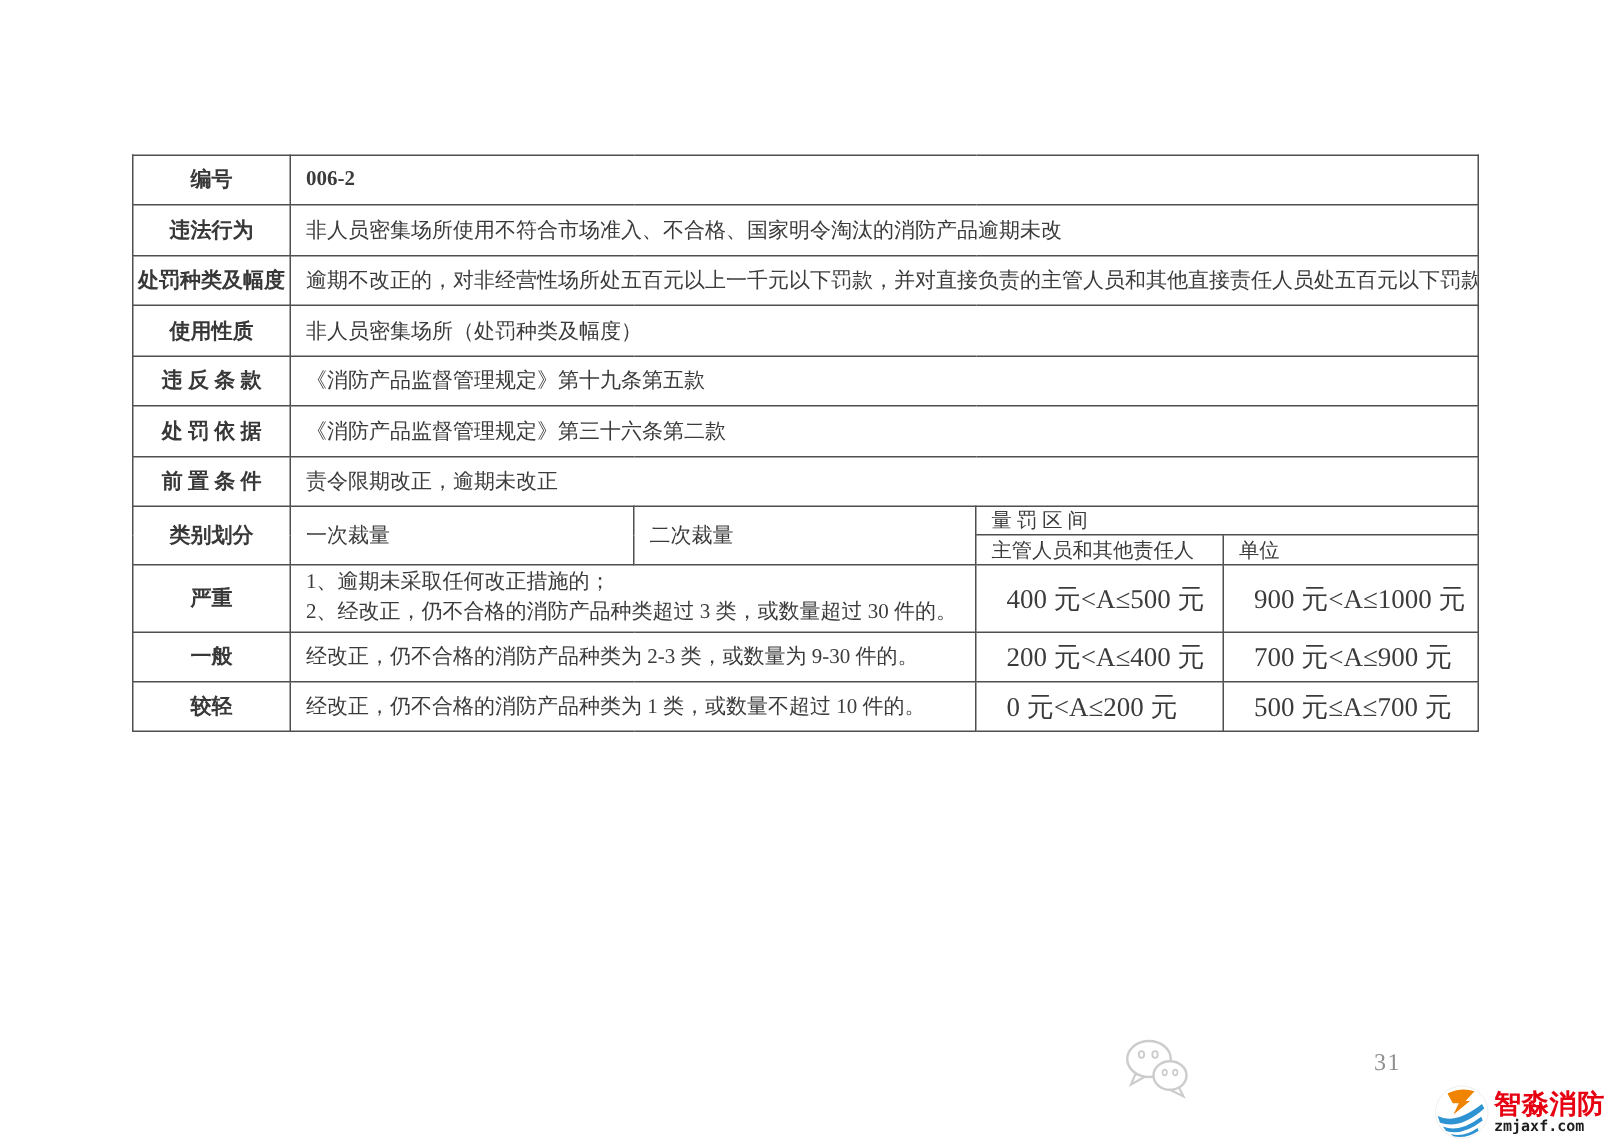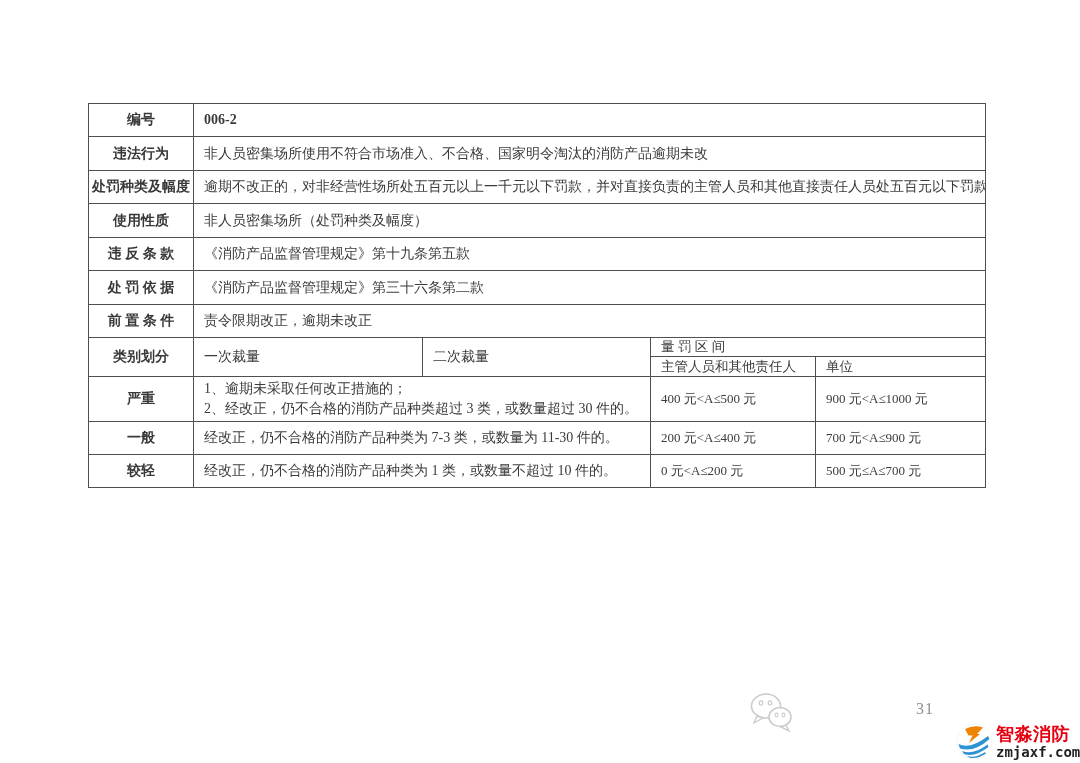--- a/index.html
+++ b/index.html
@@ -41,21 +41,21 @@
     padding-left: 10px;
     padding-right: 6px;
   }
   td.value.bold { font-weight: bold; }
   tr.h33 { height: 33px; }
   tr.h34 { height: 34px; }
   tr.h19 { height: 19px; }
   tr.h20 { height: 20px; }
   tr.h45 { height: 45px; }
   td.sub { font-size: 13.5px; padding-left: 10px; }
-  td.range { font-size: 13px; padding-left: 10px; }
+  td.range { font-size: 18px; padding-left: 20px; }
   td.desc div { line-height: 20px; }
 
   
   .watermark-text {
     position: absolute; left: 799px; top: 694px;
     font-size: 29px; font-weight: bold;
     color: #dedede;
     text-shadow: 1px 1px 0 #bdbdbd, -1px -1px 0 #ffffff;
     letter-spacing: -1px;
     white-space: nowrap;
@@ -81,21 +81,21 @@
   .logo-icon-wrap { width: 37px; height: 37px; margin-right: 3px; }
   .logo-text-col { display: flex; flex-direction: column; line-height: 1; }
   .logo-name {
     font-family: "Liberation Sans", sans-serif;
     font-size: 18px; font-weight: bold;
     letter-spacing: 0.5px;
     white-space: nowrap;
   }
   .logo-domain {
     font-family: "DejaVu Sans Mono", monospace;
-    font-size: 14px; font-weight: bold;
+    font-size: 10px; font-weight: bold;
     color: #1f1f1f;
     margin-top: 2px;
     white-space: nowrap;
   }
 </style>
 </head>
 <body>
 
 <div class="page">
 
@@ -152,21 +152,21 @@
         <td class="label">严重</td>
         <td class="value desc" colspan="2">
           <div>1、逾期未采取任何改正措施的；</div>
           <div>2、经改正，仍不合格的消防产品种类超过 3 类，或数量超过 30 件的。</div>
         </td>
         <td class="range">400 元&lt;A≤500 元</td>
         <td class="range">900 元&lt;A≤1000 元</td>
       </tr>
       <tr class="h33">
         <td class="label">一般</td>
-        <td class="value" colspan="2">经改正，仍不合格的消防产品种类为 7-3 类，或数量为 11-30 件的。</td>
+        <td class="value" colspan="2">经改正，仍不合格的消防产品种类为 2-3 类，或数量为 9-30 件的。</td>
         <td class="range">200 元&lt;A≤400 元</td>
         <td class="range">700 元&lt;A≤900 元</td>
       </tr>
       <tr class="h33">
         <td class="label">较轻</td>
         <td class="value" colspan="2">经改正，仍不合格的消防产品种类为 1 类，或数量不超过 10 件的。</td>
         <td class="range">0 元&lt;A≤200 元</td>
         <td class="range">500 元≤A≤700 元</td>
       </tr>
     </tbody>

